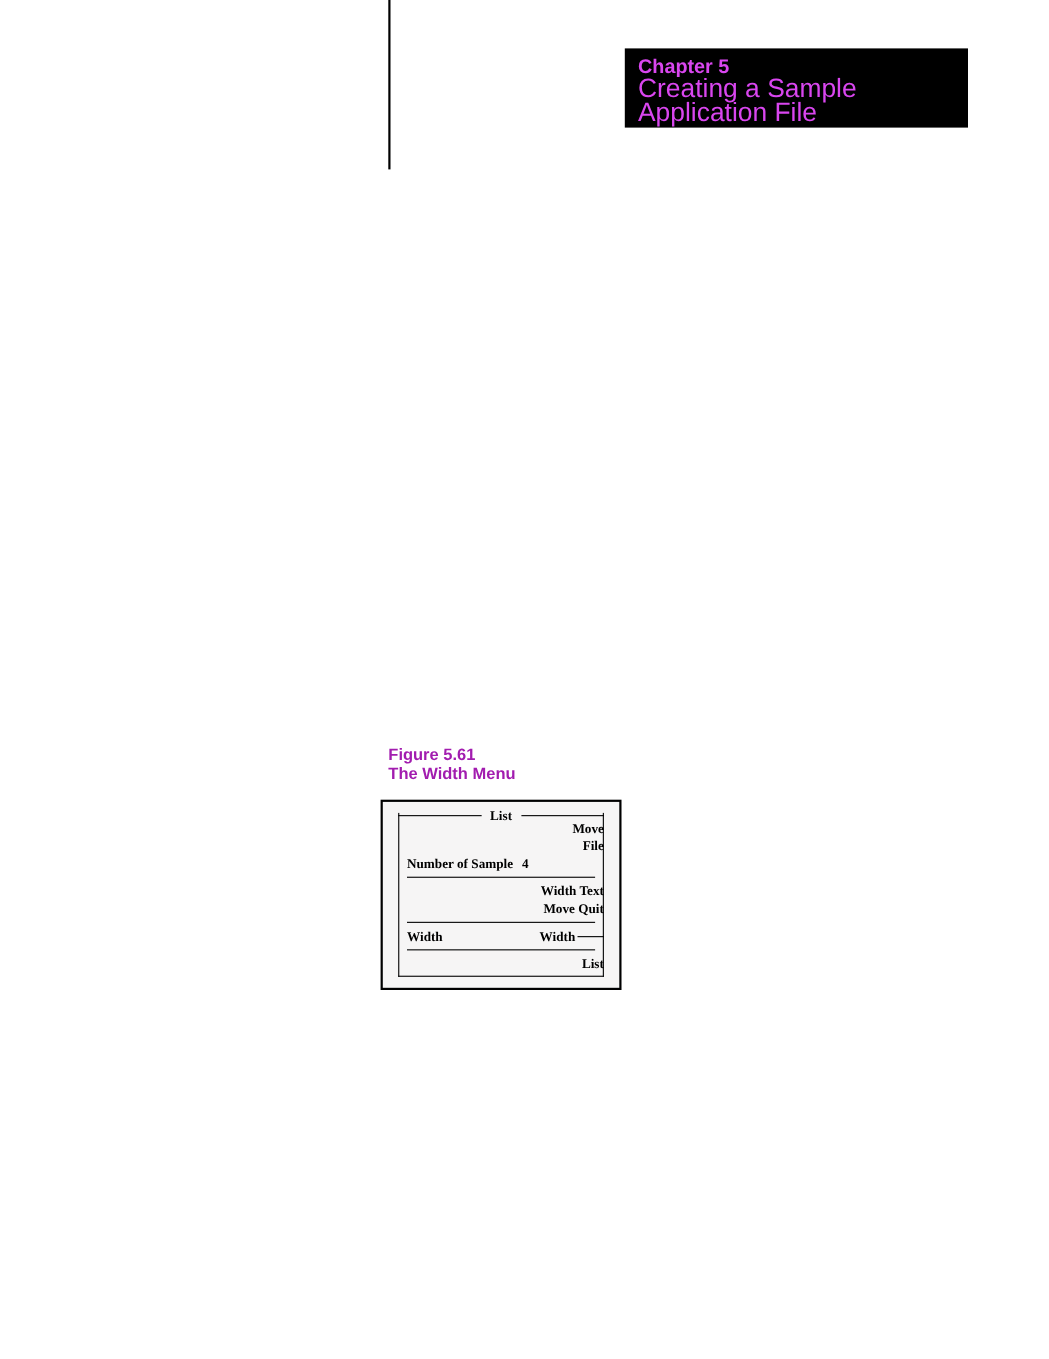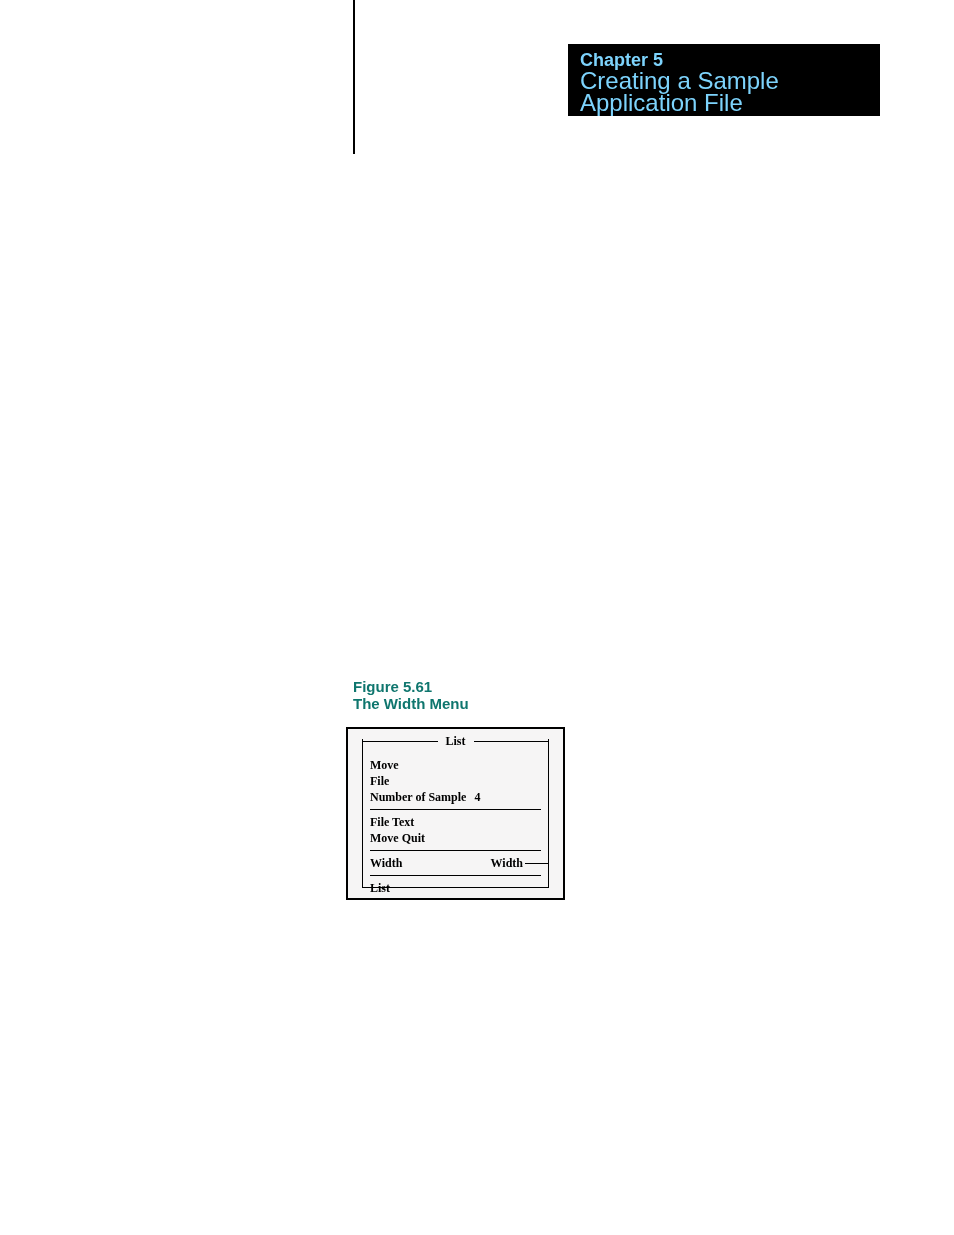--- a/index.html
+++ b/index.html
@@ -21,21 +21,21 @@
     background: #000000;
   }
 
   .chapter-header {
     position: absolute;
     left: 568px;
     top: 44px;
     width: 300px;
     height: 66px;
     background: #000000;
-    color: #7dd3fc;
+    color: #d946ef;
     padding: 6px 0 0 12px;
   }
 
   .chapter-header .chap-num {
     font-weight: bold;
     font-size: 18px;
     line-height: 20px;
     font-family: Arial, Helvetica, sans-serif;
   }
 
@@ -47,32 +47,33 @@
   }
 
   .figure-caption {
     position: absolute;
     left: 353px;
     top: 678px;
     font-family: Arial, Helvetica, sans-serif;
     font-weight: bold;
     font-size: 15px;
     line-height: 17px;
-    color: #0f766e;
+    color: #a21caf;
   }
 
   .menu-outer {
     position: absolute;
     left: 346px;
     top: 727px;
     width: 219px;
     height: 173px;
     border: 2px solid #000000;
     background: #f6f5f5;
     box-sizing: border-box;
+    text-align: right;
   }
 
   .menu-inner-wrap {
     position: absolute;
     left: 14px;
     top: 10px;
     right: 14px;
     bottom: 10px;
   }
 
@@ -114,21 +115,21 @@
     background: #000000;
   }
   .menu-left-border  { left: 0;  top: 0; bottom: 0; width: 1px; }
   .menu-right-border { right: 0; top: 0; bottom: 0; width: 1px; }
   .menu-bottom-border{ left: 0; right: 0; bottom: 0; height: 1px; }
 
   .menu-items {
     position: absolute;
     left: 8px;
     right: 0;
-    top: 18px;
+    top: 6px;
     font-family: Georgia, 'Times New Roman', serif;
     font-weight: bold;
     font-size: 12px;
     color: #000000;
   }
 
   .menu-items .item {
     padding: 1px 0;
     line-height: 14px;
   }
@@ -191,21 +192,21 @@
       <div class="menu-items">
         <div class="item">Move</div>
         <div class="item">File</div>
         <div class="row-pair">
           <span class="label">Number of Sample</span>
           <span class="value">4</span>
         </div>
 
         <div class="sep"></div>
 
-        <div class="item">File Text</div>
+        <div class="item">Width Text</div>
         <div class="item">Move Quit</div>
 
         <div class="sep"></div>
 
         <div class="row-pair">
           <span class="label">Width</span>
           <span class="spacer"></span>
           <span class="value-right">Width</span>
           <span class="trailing-line"></span>
         </div>

